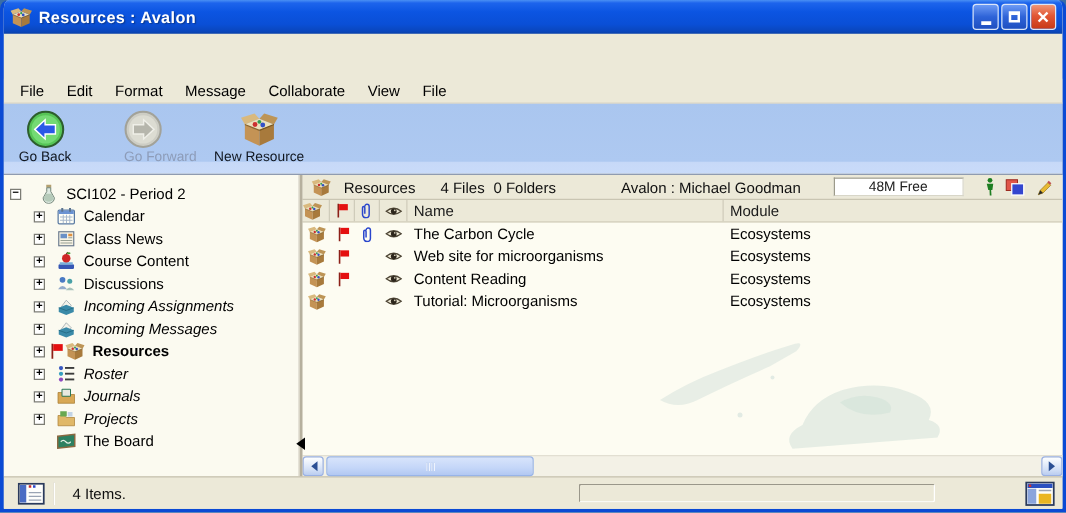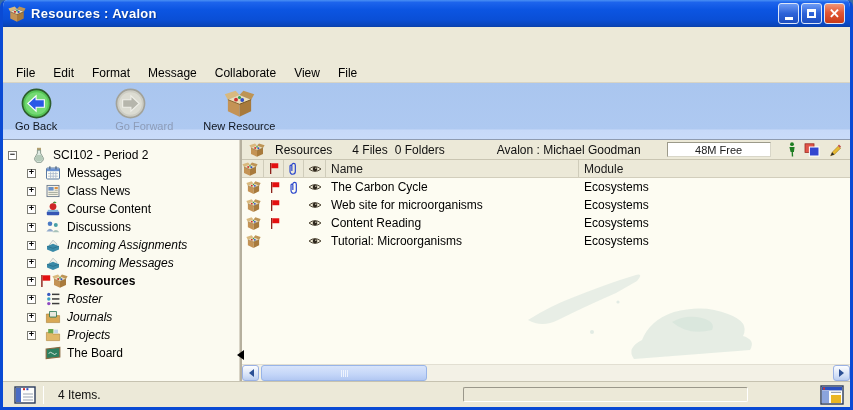--- a/index.html
+++ b/index.html
@@ -22,21 +22,21 @@
     background:linear-gradient(180deg,#6d9bf5 0%,#2e63d8 50%,#1e4fc0 100%);cursor:default;}
   .winbtn.close{background:linear-gradient(180deg,#f09678 0%,#e25735 45%,#c83a18 100%);}
   .glyph-min{width:8px;height:3px;background:#fff;margin-top:9px;}
   .glyph-max{width:9px;height:9px;border:2px solid #fff;border-top-width:3px;}
   .glyph-x{font-size:13px;line-height:13px;font-weight:bold;}
   
   .menubar{height:20px;flex:0 0 20px;background:#ece9d8;display:flex;align-items:center;
     padding-left:4px;border-bottom:1px solid #d8d4c4;margin-top:36px;}
   .menu-item{font-size:12px;color:#000;padding:2px 9px;cursor:default;}
   
-  .toolbar{height:57px;flex:0 0 57px;display:flex;align-items:flex-start;padding:4px 0 0 6px;gap:18px;
+  .toolbar{height:57px;flex:0 0 57px;display:flex;align-items:flex-start;padding:4px 0 0 6px;gap:2px;
     background:linear-gradient(180deg,#aac6ef 0%,#aec9f1 82%,#c7d9f8 84%,#c9dbf9 100%);
     border-bottom:1px solid #8f9bb0;}
   .tbtn{display:flex;flex-direction:column;align-items:center;gap:1px;padding:1px 6px;cursor:default;}
   .tbtn .tico{width:31px;height:31px;}
   .tbtn .tlab{font-size:11px;color:#10161f;}
   .tbtn.disabled .tlab{color:#8d9cb8;margin-left:28px;}
   
   .main{flex:1;display:flex;min-height:0;background:#fbfaf0;}
   .tree-panel{width:236px;flex:0 0 236px;background:#fbfaf0;padding-top:6px;overflow:hidden;}
   .splitter{width:3px;flex:0 0 3px;background:#b6b09e;border-left:1px solid #d8d4c6;position:relative;}
@@ -293,21 +293,21 @@
         <svg class="ic16" viewBox="0 0 16 16">
             <use href="#s-flask"></use>
           </svg>
         <span class="tlabel">SCI102 - Period 2</span>
       </div>
       <div class="trow">
         <span class="exp plus"></span>
         <svg class="ic16" viewBox="0 0 16 16">
             <use href="#s-cal"></use>
           </svg>
-        <span class="tlabel">Messages</span>
+        <span class="tlabel">Calendar</span>
       </div>
       <div class="trow">
         <span class="exp plus"></span>
         <svg class="ic16" viewBox="0 0 16 16">
             <use href="#s-news"></use>
           </svg>
         <span class="tlabel">Class News</span>
       </div>
       <div class="trow">
         <span class="exp plus"></span>

